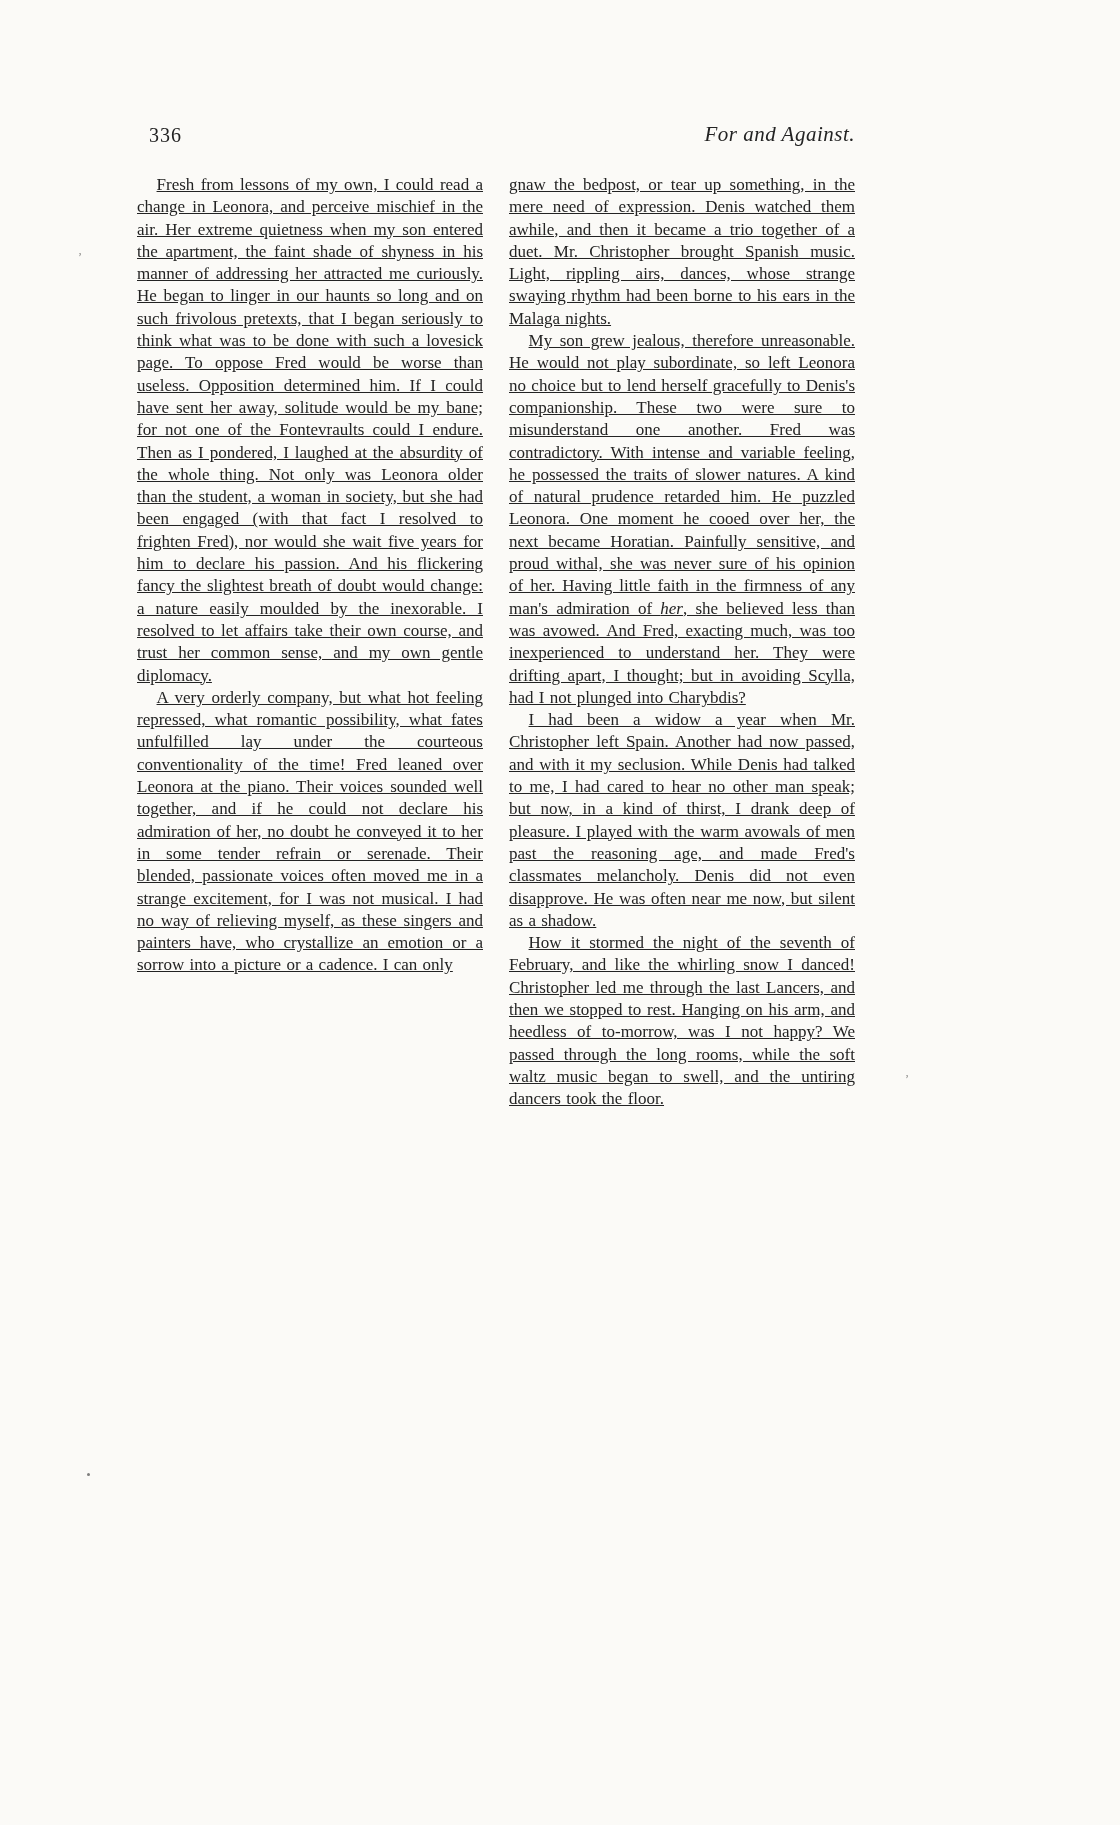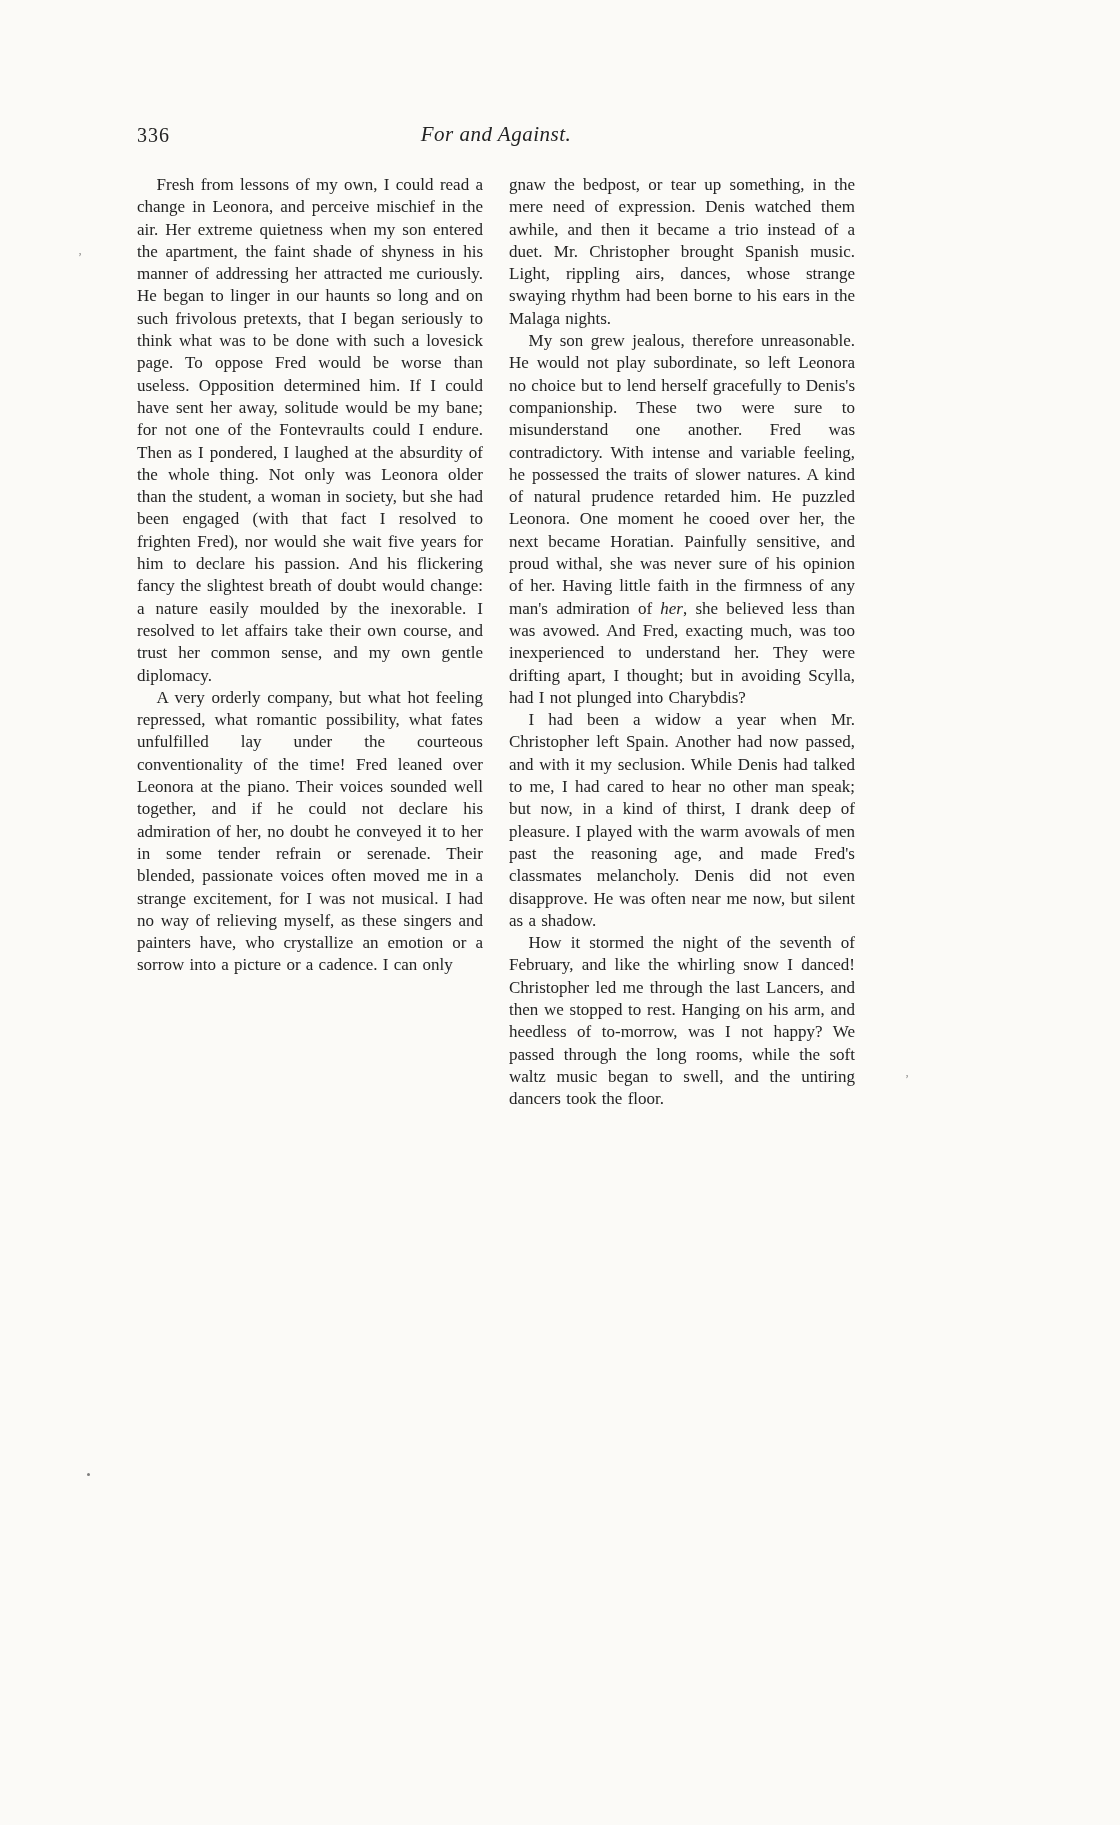--- a/index.html
+++ b/index.html
@@ -20,36 +20,37 @@
     overflow: hidden;
   }
   .header {
     position: relative;
     width: 718px;
     height: 34px;
     margin-bottom: 18px;
   }
   .page-number {
     position: absolute;
-    left: 0;
+    left: 12px;
     top: 2px;
     font-size: 20px;
     letter-spacing: 1px;
   }
   .running-title {
     display: block;
-    text-align: center;
+    text-align: right;
     font-style: italic;
     font-size: 21px;
     letter-spacing: 0.5px;
   }
   .columns {
     display: flex;
     width: 718px;
     gap: 26px;
+    text-decoration: underline;
   }
   .col {
     width: 347px;
     text-align: justify;
     font-size: 17px;
     line-height: 22.3px;
     word-spacing: 1px;
   }
   .col p {
     margin: 0;
@@ -80,21 +81,21 @@
     <span class="page-number">336</span>
     <span class="running-title">For and Against.</span>
   </div>
 
   <div class="columns">
     <div class="col" id="col-left">
         <p>Fresh from lessons of my own, I could read a change in Leonora, and perceive mischief in the air. Her extreme quietness when my son entered the apartment, the faint shade of shyness in his manner of addressing her attracted me curiously. He began to linger in our haunts so long and on such frivolous pretexts, that I began seriously to think what was to be done with such a lovesick page. To oppose Fred would be worse than useless. Opposition determined him. If I could have sent her away, solitude would be my bane; for not one of the Fontevraults could I endure. Then as I pondered, I laughed at the absurdity of the whole thing. Not only was Leonora older than the student, a woman in society, but she had been engaged (with that fact I resolved to frighten Fred), nor would she wait five years for him to declare his passion. And his flickering fancy the slightest breath of doubt would change: a nature easily moulded by the inexorable. I resolved to let affairs take their own course, and trust her common sense, and my own gentle diplomacy.</p>
         <p>A very orderly company, but what hot feeling repressed, what romantic possibility, what fates unfulfilled lay under the courteous conventionality of the time! Fred leaned over Leonora at the piano. Their voices sounded well together, and if he could not declare his admiration of her, no doubt he conveyed it to her in some tender refrain or serenade. Their blended, passionate voices often moved me in a strange excitement, for I was not musical. I had no way of relieving myself, as these singers and painters have, who crystallize an emotion or a sorrow into a picture or a cadence. I can only</p>
       </div>
     <div class="col" id="col-right">
-        <p class="no-indent">gnaw the bedpost, or tear up something, in the mere need of expression. Denis watched them awhile, and then it became a trio instead of a duet. Mr. Christopher brought Spanish music. Light, rippling airs, dances, whose strange swaying rhythm had been borne to his ears in the Malaga nights.</p>
+        <p class="no-indent">gnaw the bedpost, or tear up something, in the mere need of expression. Denis watched them awhile, and then it became a trio together of a duet. Mr. Christopher brought Spanish music. Light, rippling airs, dances, whose strange swaying rhythm had been borne to his ears in the Malaga nights.</p>
         <p>My son grew jealous, therefore unreasonable. He would not play subordinate, so left Leonora no choice but to lend herself gracefully to Denis's companionship. These two were sure to misunderstand one another. Fred was contradictory. With intense and variable feeling, he possessed the traits of slower natures. A kind of natural prudence retarded him. He puzzled Leonora. One moment he cooed over her, the next became Horatian. Painfully sensitive, and proud withal, she was never sure of his opinion of her. Having little faith in the firmness of any man's admiration of <i>her</i>, she believed less than was avowed. And Fred, exacting much, was too inexperienced to understand her. They were drifting apart, I thought; but in avoiding Scylla, had I not plunged into Charybdis?</p>
         <p>I had been a widow a year when Mr. Christopher left Spain. Another had now passed, and with it my seclusion. While Denis had talked to me, I had cared to hear no other man speak; but now, in a kind of thirst, I drank deep of pleasure. I played with the warm avowals of men past the reasoning age, and made Fred's classmates melancholy. Denis did not even disapprove. He was often near me now, but silent as a shadow.</p>
         <p>How it stormed the night of the seventh of February, and like the whirling snow I danced! Christopher led me through the last Lancers, and then we stopped to rest. Hanging on his arm, and heedless of to-morrow, was I not happy? We passed through the long rooms, while the soft waltz music began to swell, and the untiring dancers took the floor.</p>
       </div>
   </div>
 
   <span class="artifact" style="left:78px; top:250px;">’</span>
   <span class="artifact dot" style="left:87px; top:1473px;"></span>
   <span class="artifact" style="left:905px; top:1072px;">’</span>
 

